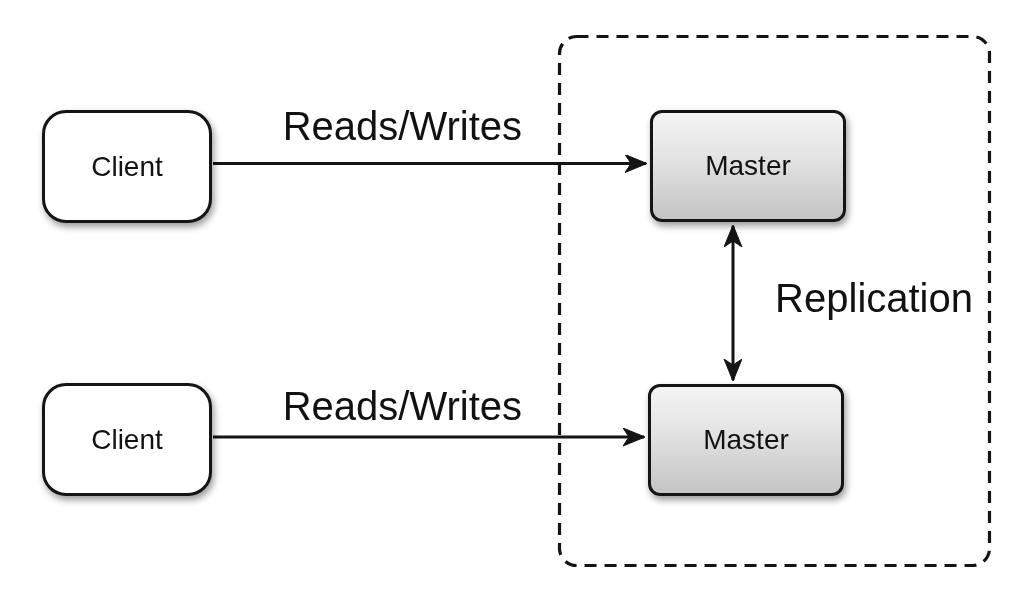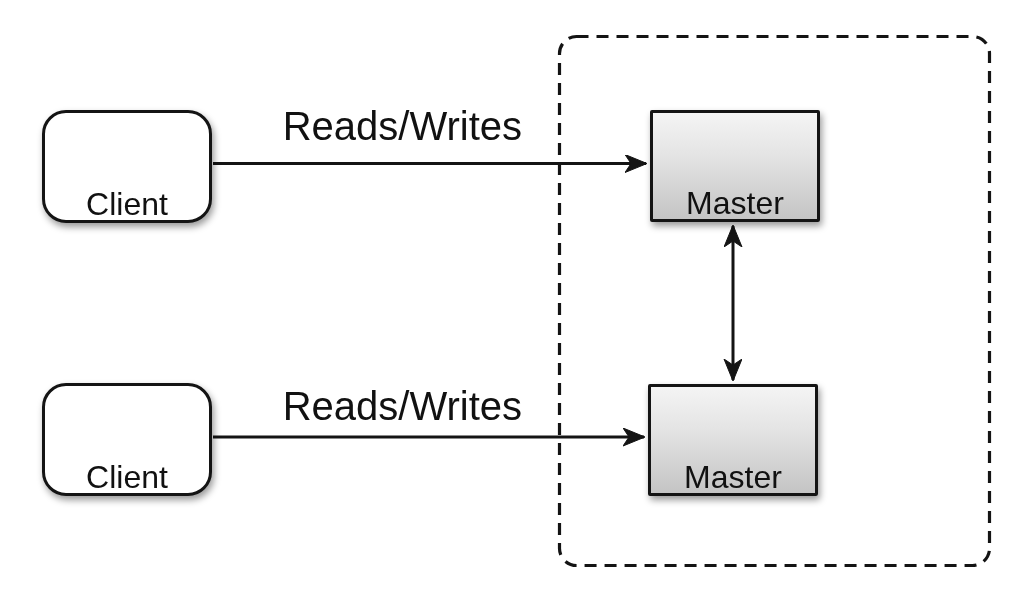--- a/index.html
+++ b/index.html
@@ -19,38 +19,38 @@
   #arrow-layer {
     position: absolute;
     left: 0;
     top: 0;
     width: 1028px;
     height: 610px;
   }
   .node {
     position: absolute;
     display: flex;
-    align-items: flex-end;
+    align-items: center;
     justify-content: center;
-    font-size: 32px;
+    font-size: 28px;
     line-height: 1;
     box-sizing: border-box;
     border: 3px solid #141414;
     box-shadow: 2px 4px 7px rgba(0,0,0,0.40);
   }
   .client {
     width: 170px;
     height: 113px;
     border-radius: 24px;
     background: #ffffff;
   }
   .master {
-    width: 170px;
+    width: 196px;
     height: 112px;
-    border-radius: 2px;
+    border-radius: 12px;
     background: linear-gradient(180deg, #f4f4f4 0%, #e4e4e4 40%, #c4c4c4 100%);
   }
   #client-top    { left: 42px;  top: 110px; }
   #client-bottom { left: 42px;  top: 383px; }
   #master-top    { left: 650px; top: 110px; }
   #master-bottom { left: 648px; top: 384px; }
   .edge-label {
     position: absolute;
     font-size: 40px;
     line-height: 44px;
@@ -95,14 +95,15 @@
   </div>
 
   <div class="node master" id="master-bottom">
     <span>Master</span>
   </div>
 
   <div class="edge-label" id="label-rw-top">Reads/Writes</div>
 
   <div class="edge-label" id="label-rw-bottom">Reads/Writes</div>
 
+  <div class="edge-label" id="label-replication">Replication</div>
 
 </div>
 
 </body></html>

